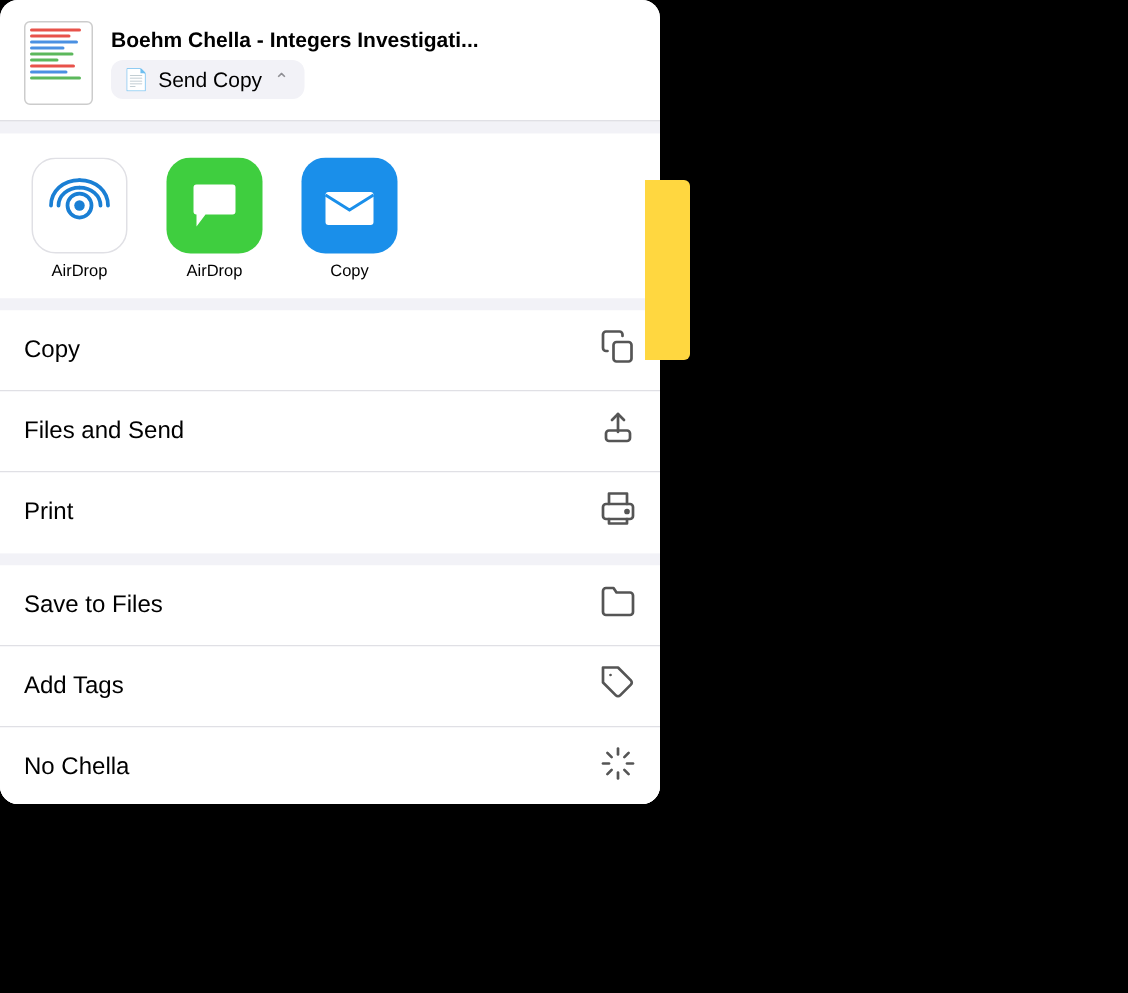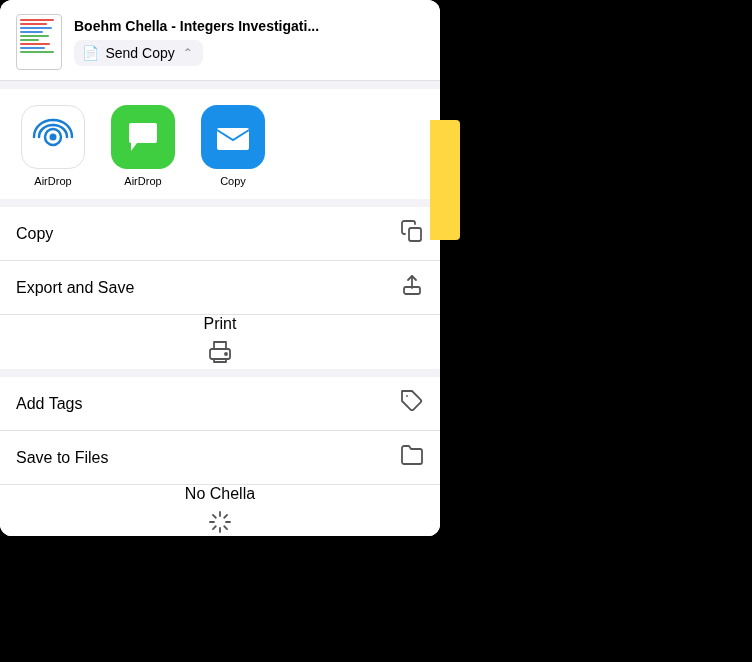--- a/index.html
+++ b/index.html
@@ -138,21 +138,20 @@
       align-items: center;
       justify-content: space-between;
       padding: 0 16px;
       height: 54px;
       border-bottom: 1px solid #e0e0e5;
       cursor: pointer;
       background: #fff;
     }
     .action-item:last-child {
       border-bottom: none;
-      flex-direction: column;
     }
     .action-label {
       font-size: 16px;
       color: #000;
     }
     .action-icon {
       font-size: 20px;
       color: #555;
     }
     
@@ -252,21 +251,21 @@
     <div class="action-item">
       <span class="action-label">Copy</span>
       <span class="action-icon">
         <svg width="24" height="24" viewBox="0 0 24 24" fill="none" stroke="#555" stroke-width="1.8" stroke-linecap="round" stroke-linejoin="round">
           <rect x="9" y="9" width="12" height="13" rx="2"></rect>
           <path d="M5 15H4a2 2 0 01-2-2V4a2 2 0 012-2h9a2 2 0 012 2v1"></path>
         </svg>
       </span>
     </div>
     <div class="action-item">
-      <span class="action-label">Export and Save</span>
+      <span class="action-label">Files and Send</span>
       <span class="action-icon">
         <svg width="24" height="24" viewBox="0 0 24 24" fill="none" stroke="#555" stroke-width="1.8" stroke-linecap="round" stroke-linejoin="round">
           <path d="M12 3v12"></path>
           <path d="M8 7l4-4 4 4"></path>
           <rect x="4" y="14" width="16" height="7" rx="2"></rect>
         </svg>
       </span>
     </div>
     <div class="action-item">
       <span class="action-label">Print</span>
@@ -278,33 +277,33 @@
           <circle cx="18" cy="14" r="1" fill="#555"></circle>
         </svg>
       </span>
     </div>
   </div>
 
   <div class="section-break"></div>
 
   <div class="action-list">
     <div class="action-item">
+      <span class="action-label">Save to Files</span>
+      <span class="action-icon">
+        <svg width="24" height="24" viewBox="0 0 24 24" fill="none" stroke="#555" stroke-width="1.8" stroke-linecap="round" stroke-linejoin="round">
+          <path d="M22 19a2 2 0 01-2 2H4a2 2 0 01-2-2V5a2 2 0 012-2h5l2 3h9a2 2 0 012 2z"></path>
+        </svg>
+      </span>
+    </div>
+    <div class="action-item">
       <span class="action-label">Add Tags</span>
       <span class="action-icon">
         <svg width="24" height="24" viewBox="0 0 24 24" fill="none" stroke="#555" stroke-width="1.8" stroke-linecap="round" stroke-linejoin="round">
           <path d="M20.59 13.41l-7.17 7.17a2 2 0 01-2.83 0L2 12V2h10l8.59 8.59a2 2 0 010 2.82z"></path>
           <line x1="7" y1="7" x2="7.01" y2="7"></line>
-        </svg>
-      </span>
-    </div>
-    <div class="action-item">
-      <span class="action-label">Save to Files</span>
-      <span class="action-icon">
-        <svg width="24" height="24" viewBox="0 0 24 24" fill="none" stroke="#555" stroke-width="1.8" stroke-linecap="round" stroke-linejoin="round">
-          <path d="M22 19a2 2 0 01-2 2H4a2 2 0 01-2-2V5a2 2 0 012-2h5l2 3h9a2 2 0 012 2z"></path>
         </svg>
       </span>
     </div>
     <div class="action-item">
       <span class="action-label">No Chella</span>
       <span class="action-icon">
         <svg width="24" height="24" viewBox="0 0 24 24" fill="none" stroke="#555" stroke-width="1.8" stroke-linecap="round">
           <line x1="12" y1="2" x2="12" y2="6"></line>
           <line x1="12" y1="18" x2="12" y2="22"></line>
           <line x1="4.93" y1="4.93" x2="7.76" y2="7.76"></line>

